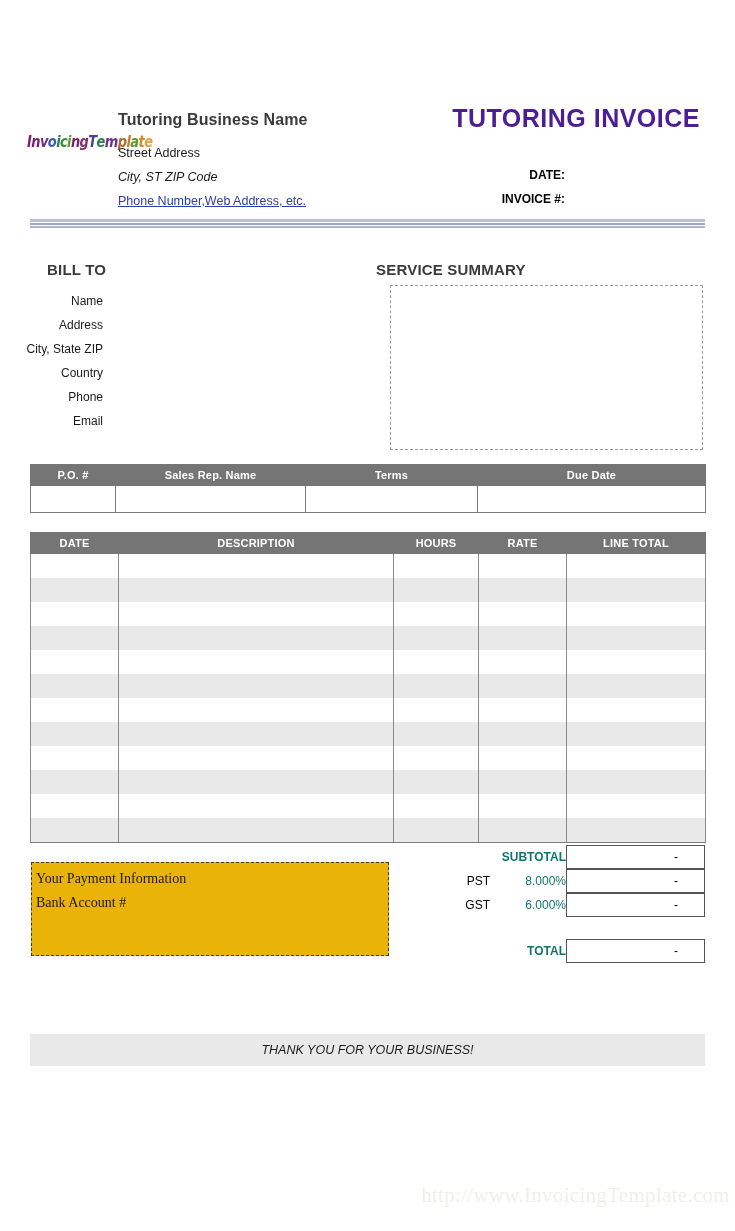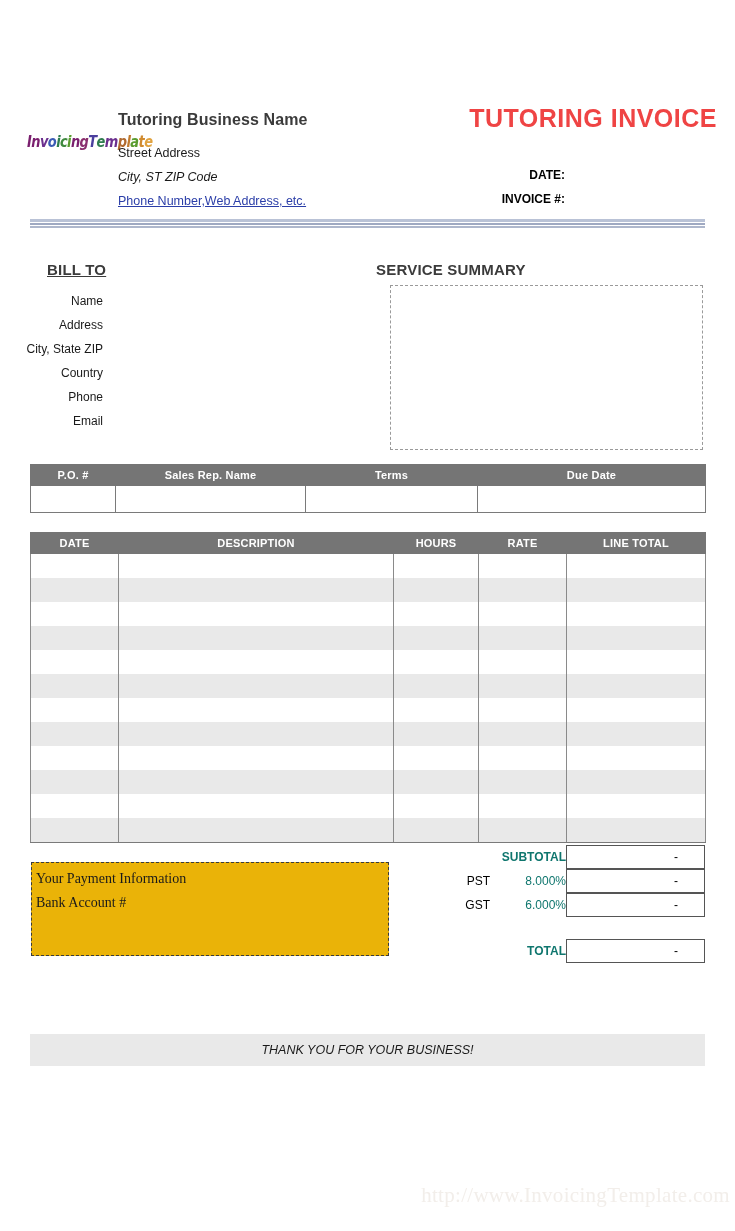--- a/index.html
+++ b/index.html
@@ -59,25 +59,25 @@
     position: absolute;
     left: 118px;
     top: 194px;
     font-size: 12.5px;
     color: #2b3ea8;
     text-decoration: underline;
   }
 
   .doc-title {
     position: absolute;
-    right: 18px;
+    right: 35px;
     top: 104px;
     font-size: 25px;
     font-weight: bold;
-    color: #ef4444;
+    color: #4c1d95;
     letter-spacing: 0.5px;
   }
   .hdr-label {
     position: absolute;
     width: 200px;
     text-align: right;
     left: 365px;
     font-size: 12px;
     font-weight: bold;
     color: #000000;
@@ -105,21 +105,21 @@
   .divider .e { top: 7px;  height: 2px; background: #aeb7cc; }
 
   
   .sec-title {
     position: absolute;
     font-size: 15px;
     font-weight: bold;
     color: #3b3b3b;
     letter-spacing: 0.2px;
   }
-  .sec-title.billto  { left: 47px;  top: 261px; text-decoration: underline; }
+  .sec-title.billto  { left: 47px;  top: 261px; }
   .sec-title.service { left: 376px; top: 261px; }
 
   .bill-label {
     position: absolute;
     width: 105px;
     left: -2px;
     text-align: right;
     font-size: 12px;
     color: #1a1a1a;
   }

